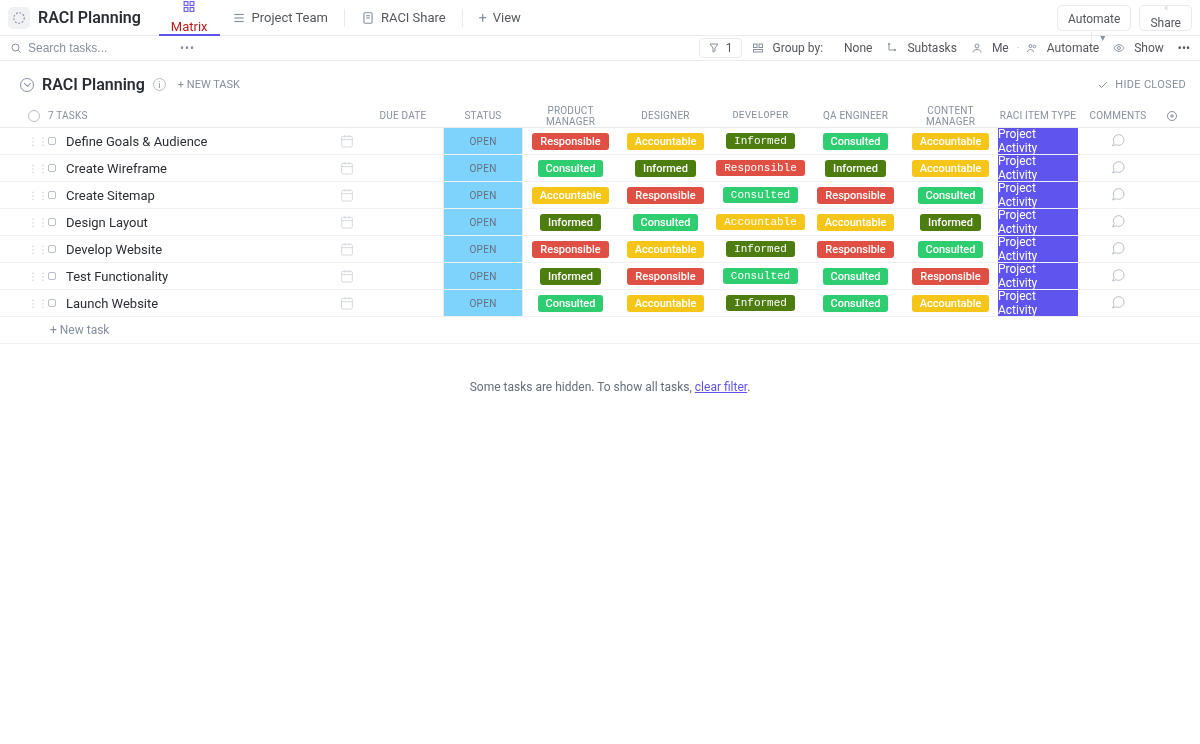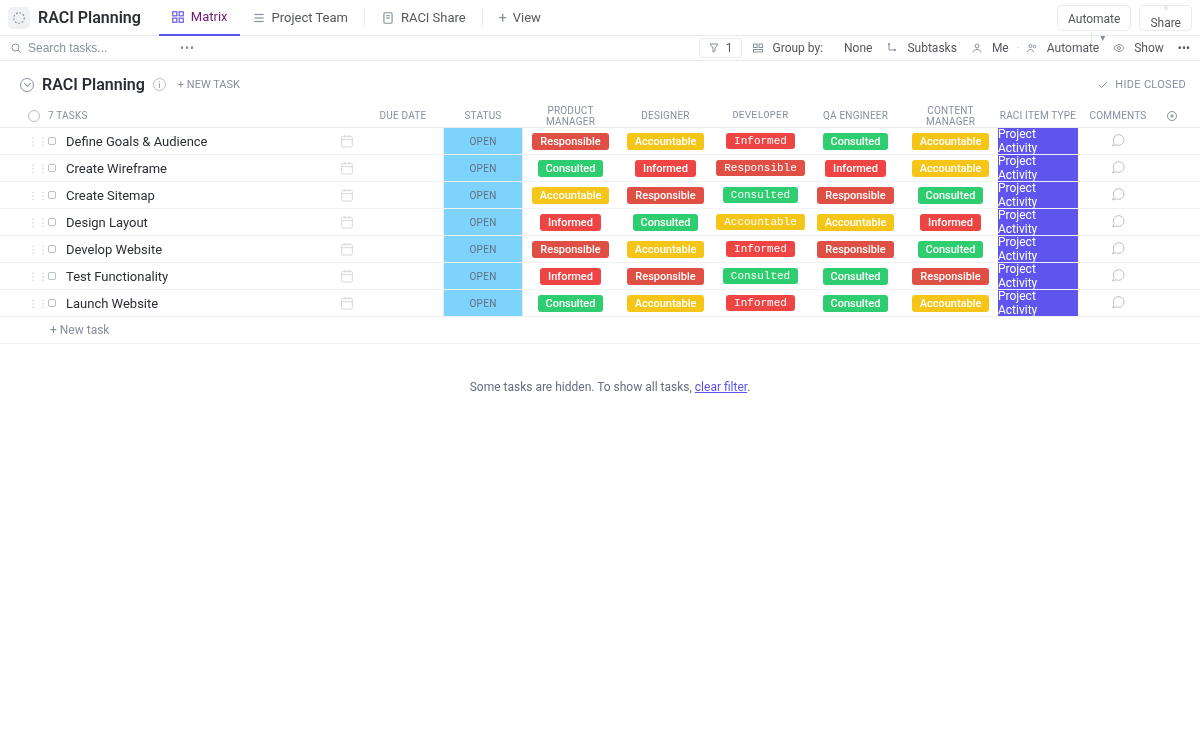--- a/index.html
+++ b/index.html
@@ -3,21 +3,21 @@
 <meta charset="utf-8">
 <style>
   * { box-sizing: border-box; margin: 0; padding: 0; }
   body { font-family: -apple-system, BlinkMacSystemFont, "Segoe UI", Roboto, sans-serif; font-size: 13px; color: #2a2e34; background: #fff; width: 1200px; height: 744px; overflow: hidden; }
   
   .topbar { display: flex; align-items: center; height: 36px; padding: 0 8px; border-bottom: 1px solid #e8eaed; }
   .space-icon { width: 22px; height: 22px; border-radius: 5px; background: #f0f1f3; display: flex; align-items: center; justify-content: center; margin-right: 8px; }
   .space-icon svg { width: 14px; height: 14px; stroke: #87909e; fill: none; stroke-width: 2; }
   .space-name { font-size: 16px; font-weight: 600; margin-right: 18px; }
   .tab { display: flex; align-items: center; gap: 6px; padding: 0 12px; height: 36px; color: #54575d; cursor: pointer; font-size: 13px; }
-  .tab.active { color: #701a75; border-bottom: 2px solid #5f55ee; }
+  .tab.active { color: #b91c1c; border-bottom: 2px solid #5f55ee; flex-direction: column; }
   .tab svg { width: 14px; height: 14px; }
   .tab-divider { width: 1px; height: 18px; background: #e8eaed; margin: 0 4px; }
   .topbar-spacer { flex: 1; }
   .automate-btn, .share-btn { display: flex; align-items: center; gap: 6px; height: 26px; padding: 0 10px; border: 1px solid #e8eaed; border-radius: 5px; color: #54575d; cursor: pointer; font-size: 12px; flex-direction: column; }
   .automate-chevron { border-left: 1px solid #e8eaed; margin-left: 8px; padding-left: 8px; font-size: 10px; color: #87909e; }
   .share-btn { margin-left: 8px; }
   
   .toolbar { display: flex; align-items: center; height: 25px; padding: 0 10px; border-bottom: 1px solid #e8eaed; font-size: 12px; color: #54575d; }
   .search-wrap { display: flex; align-items: center; gap: 6px; color: #87909e; }
   .search-wrap input { border: none; outline: none; font-size: 12px; color: #54575d; width: 140px; }
@@ -66,21 +66,21 @@
   .date-icon svg { width:16px; height:16px; stroke:#87909e; fill:none; stroke-width:1.5; }
   .cell.status { width: 80px; background: #7dd3fc; border-left:1px solid #e8eaed; border-right:1px solid #e8eaed; font-size: 10px; color: #656f7d; letter-spacing: .3px; }
   .cell.role { width: 95px; }
   .cell.due { width:80px; }
   .cell.raci { width: 80px; background: #5f55ee; color: #fff; font-size: 12px; cursor:pointer; }
   .cell.comments { width: 80px; }
   .cell.add-pad { width: 28px; }
   .badge { display:inline-block; padding: 2px 8px; border-radius: 3px; font-size: 11px; color: #fff; font-weight: 500; }
   .b-responsible { background: #e04f44; }
   .b-accountable { background: #f5c518; }
-  .b-informed { background: #ef4444; }
+  .b-informed { background: #4d7c0f; }
   .b-consulted { background: #2ecd6f; }
   .comment-icon svg { width:16px; height:16px; stroke:#b9bec7; fill:none; stroke-width:1.5; }
   .new-task-row { display:flex; align-items:center; height: 27px; padding-left: 50px; font-size: 12px; color: #87909e; cursor:pointer; border-bottom:1px solid #f0f1f3; }
   .filter-msg { text-align:center; font-size: 12px; color: #656f7d; margin-top: 36px; padding-left: 20px; }
   .filter-msg a { color: #5f55ee; text-decoration: underline; cursor:pointer; }
   .sm-icon { width:12px; height:12px; stroke:#87909e; fill:none; stroke-width:2; }
 </style>
 </head>
 <body>
 

